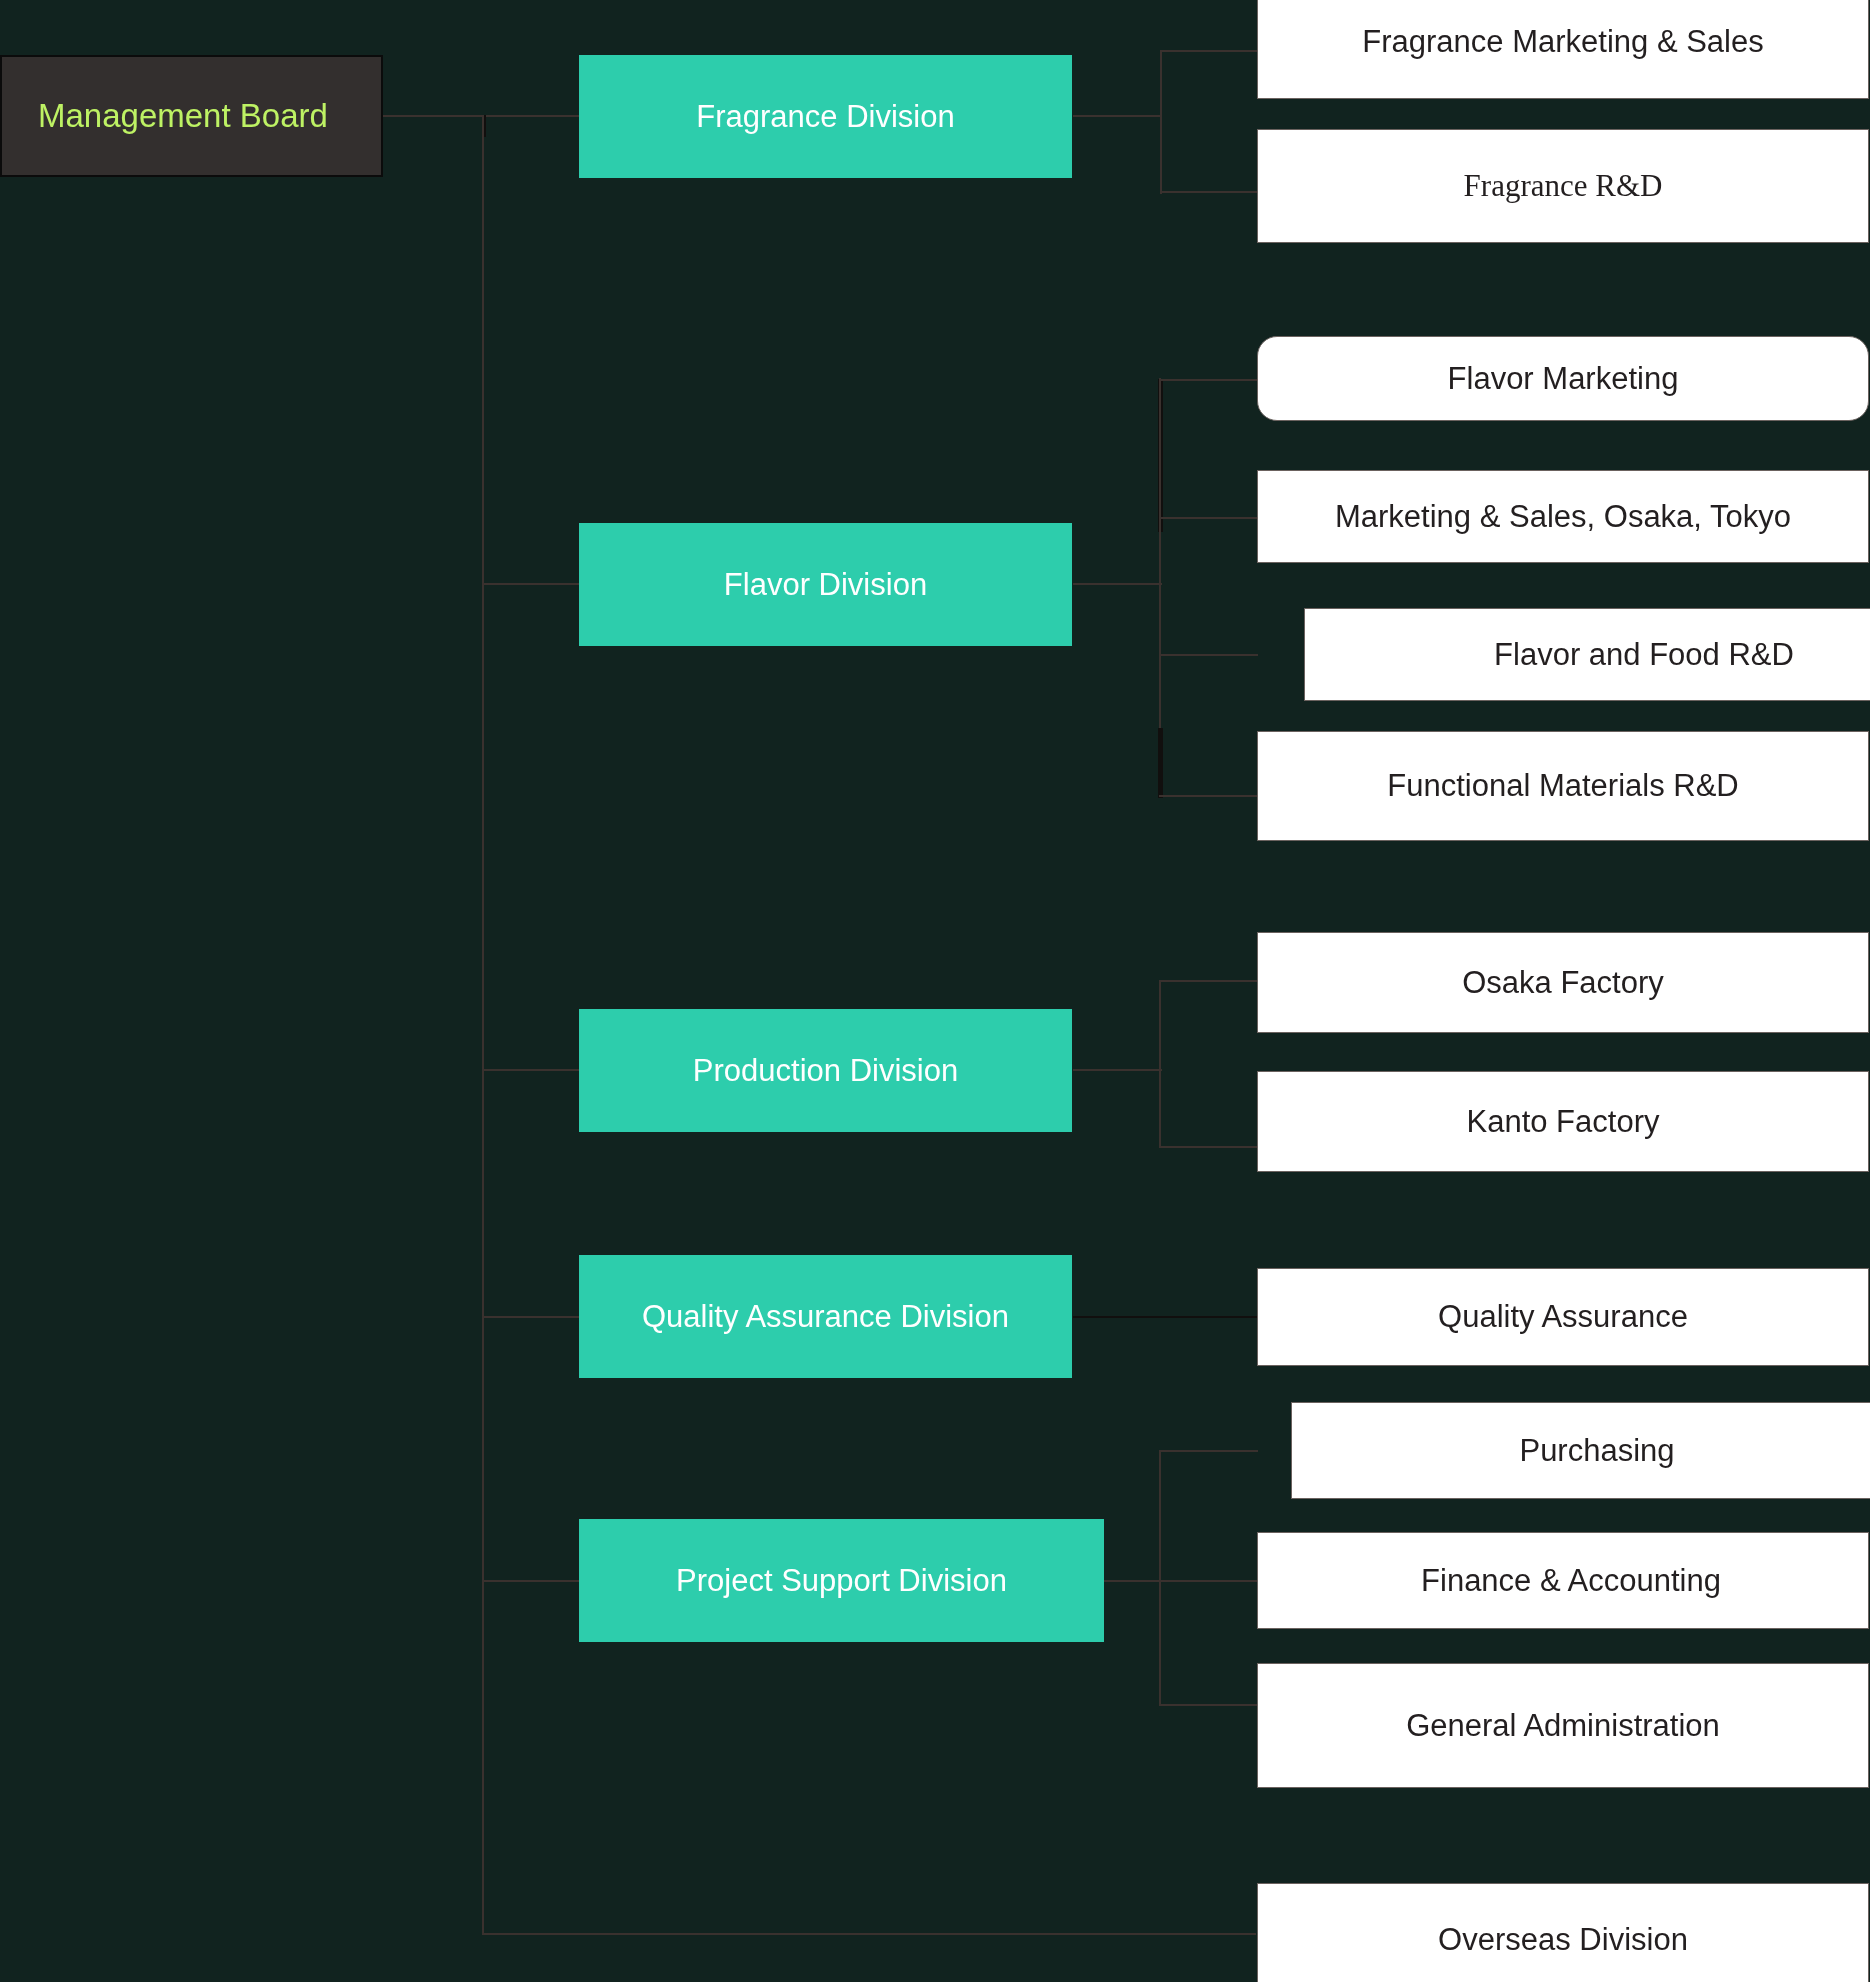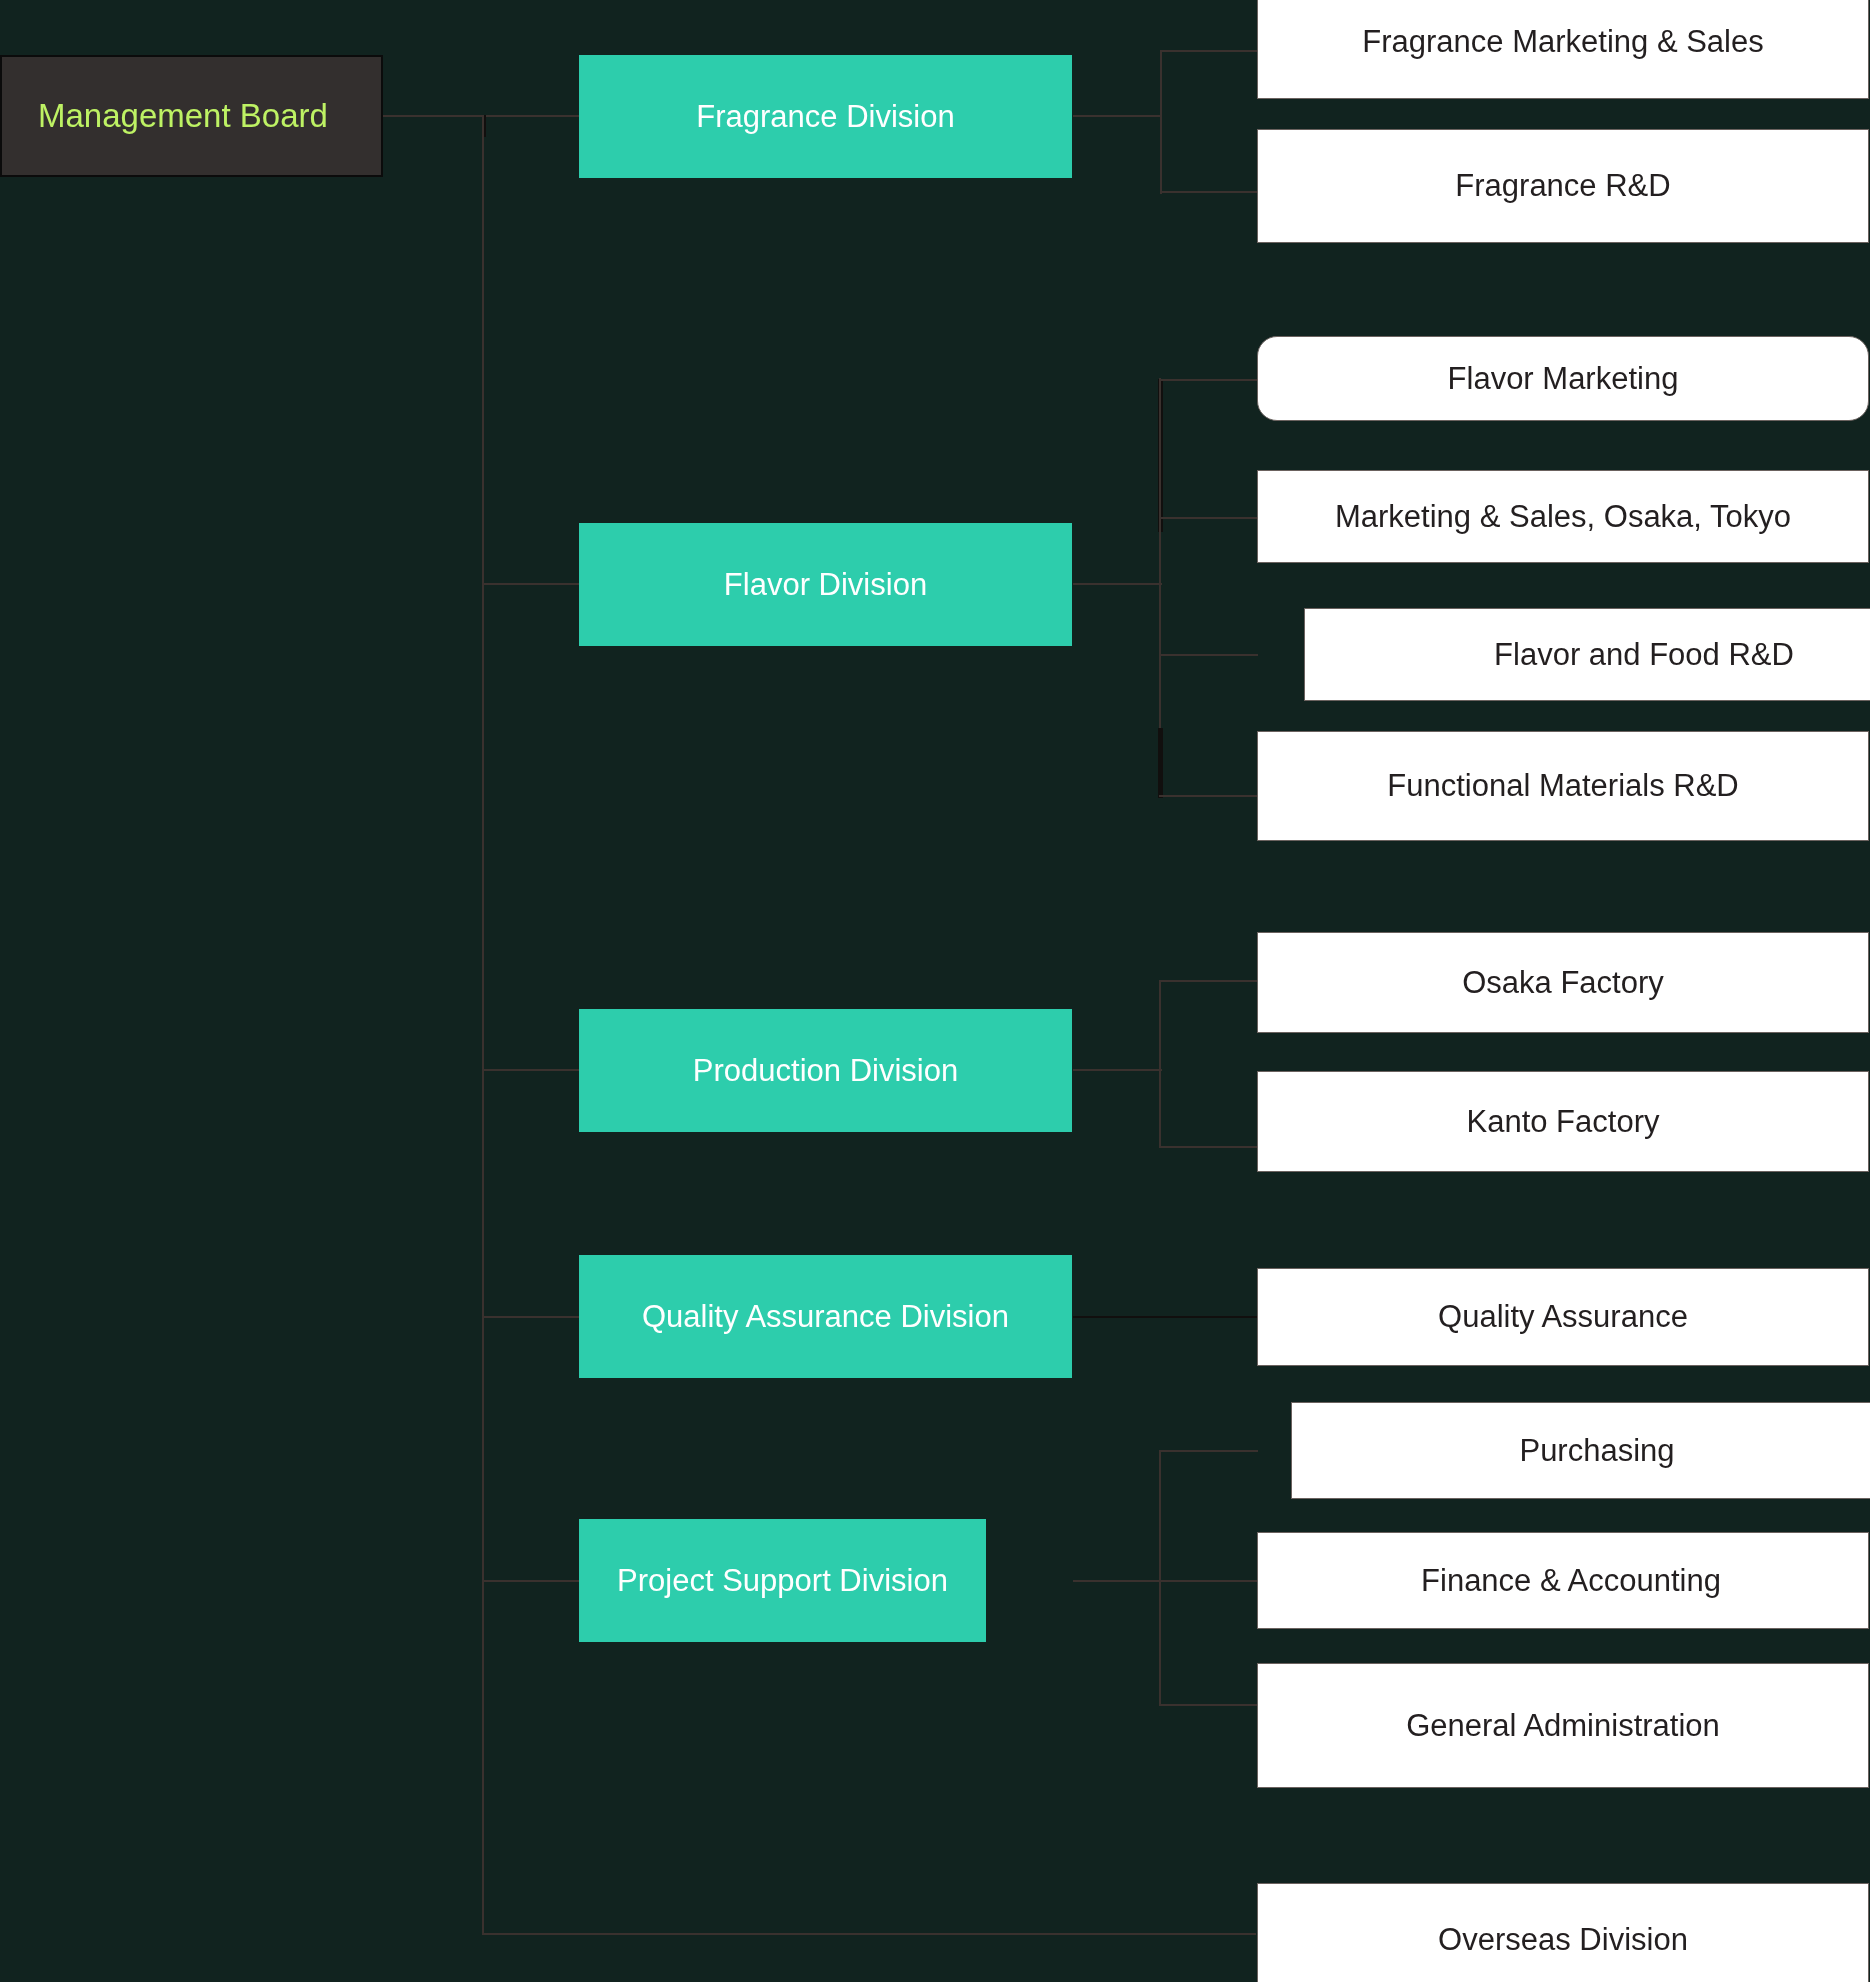--- a/index.html
+++ b/index.html
@@ -128,29 +128,29 @@
   </div>
 
   <div class="node node-division" style="left:579px; top:1009px; width:493px; height:123px;">
     <span>Production Division</span>
   </div>
 
   <div class="node node-division" style="left:579px; top:1255px; width:493px; height:123px;">
     <span>Quality Assurance Division</span>
   </div>
 
-  <div class="node node-division" style="left:579px; top:1519px; width:407px; height:123px;justify-content:center;">
+  <div class="node node-division" style="left:579px; top:1519px; width:525px; height:123px;justify-content:center;">
     <span>Project Support Division</span>
   </div>
 
   <div class="node node-dept" style="left:1257px; top:-14.7px; width:612px; height:114px;">
     <span>Fragrance Marketing &amp; Sales</span>
   </div>
 
-  <div class="node node-dept" style="left:1257px; top:129px; width:612px; height:114px;">
+  <div class="node node-dept" style="left:1257px; top:129px; width:612px; height:114px;font-family:Liberation Serif, serif;">
     <span>Fragrance R&amp;D</span>
   </div>
 
   <div class="node node-dept" style="left:1257px; top:336px; width:612px; height:85px;border-radius:20px;">
     <span>Flavor Marketing</span>
   </div>
 
   <div class="node node-dept" style="left:1257px; top:470px; width:612px; height:93px;">
     <span>Marketing &amp; Sales, Osaka, Tokyo</span>
   </div>

